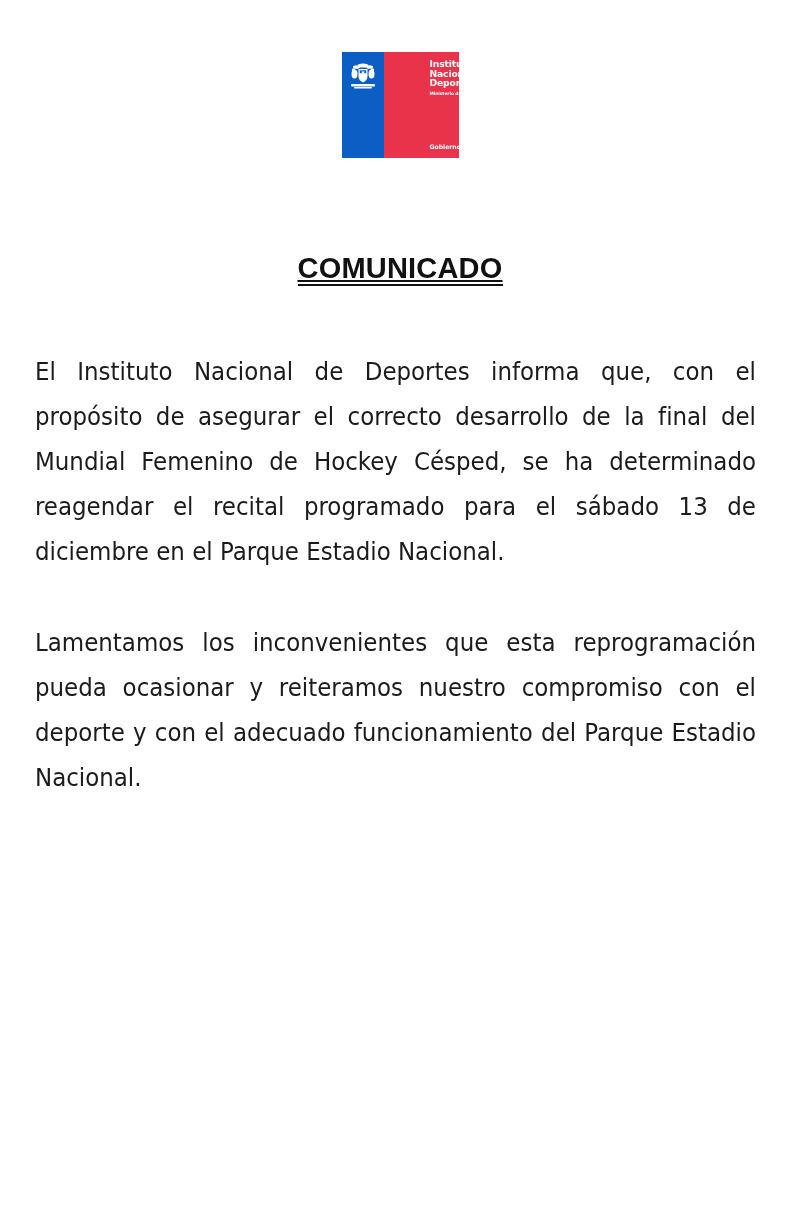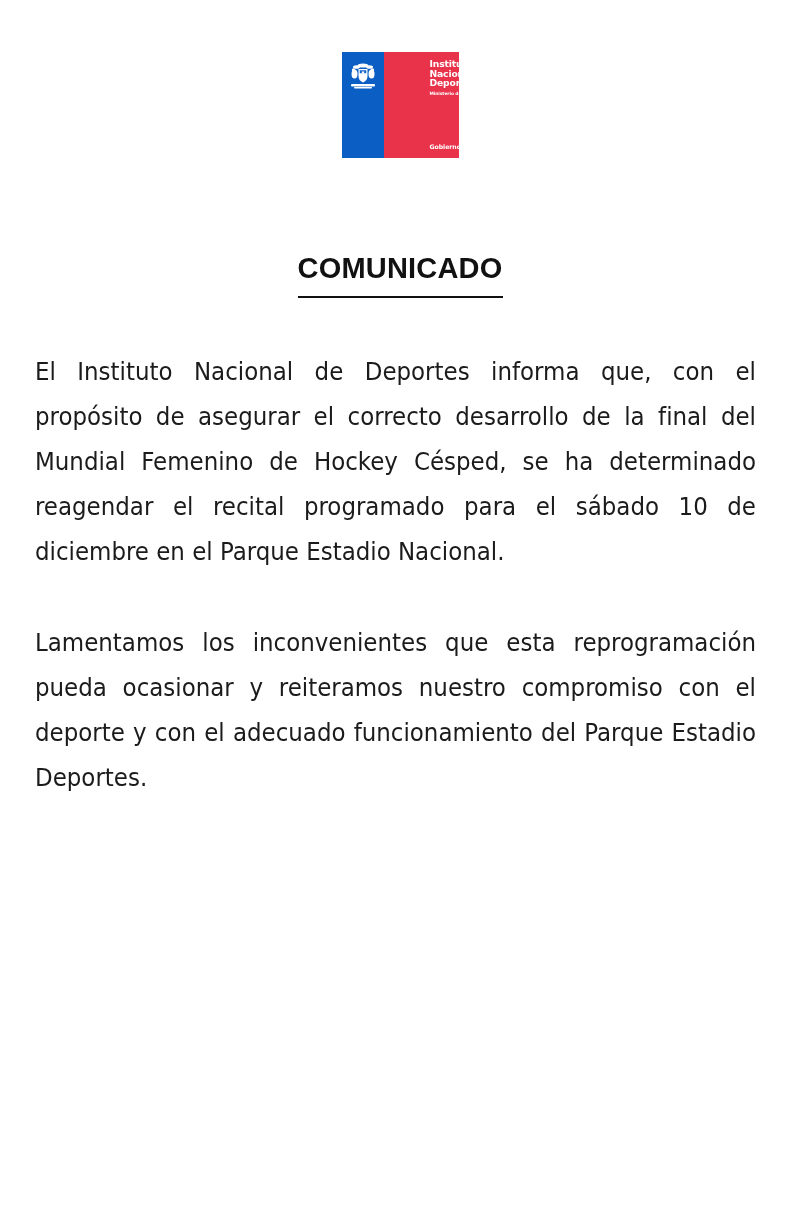--- a/index.html
+++ b/index.html
@@ -110,21 +110,22 @@
     text-align: center;
     font-family: "Liberation Sans", sans-serif;
     font-weight: bold;
     font-size: 29px;
     line-height: 34px;
     letter-spacing: 0.2px;
     color: #111111;
   }
   .doc-title span {
     border-bottom: 2.5px solid #111111;
-    padding-bottom: 12px;
+    padding-bottom: 0;
+    text-decoration: underline;
   }
 
   
   .body-text {
     position: absolute;
     left: 35px;
     top: 349px;
     width: 721px;
   }
   .para {
@@ -173,17 +174,17 @@
         <div class="logo-title">Instituto Nacional de Deportes</div>
         <div class="logo-sub">Ministerio del Deporte</div>
         <div class="logo-gov">Gobierno de Chile</div>
       </div>
     </div>
   </div>
 
   <h1 class="doc-title"><span>COMUNICADO</span></h1>
 
   <div class="body-text">
-    <p class="para">El Instituto Nacional de Deportes informa que, con el propósito de asegurar el correcto desarrollo de la final del Mundial Femenino de Hockey Césped, se ha determinado reagendar el recital programado para el sábado 10 de diciembre en el Parque Estadio Nacional.</p>
-    <p class="para">Lamentamos los inconvenientes que esta reprogramación pueda ocasionar y reiteramos nuestro compromiso con el deporte y con el adecuado funcionamiento del Parque Estadio Deportes.</p>
+    <p class="para">El Instituto Nacional de Deportes informa que, con el propósito de asegurar el correcto desarrollo de la final del Mundial Femenino de Hockey Césped, se ha determinado reagendar el recital programado para el sábado 13 de diciembre en el Parque Estadio Nacional.</p>
+    <p class="para">Lamentamos los inconvenientes que esta reprogramación pueda ocasionar y reiteramos nuestro compromiso con el deporte y con el adecuado funcionamiento del Parque Estadio Nacional.</p>
   </div>
 
 </div>
 
 </body></html>

